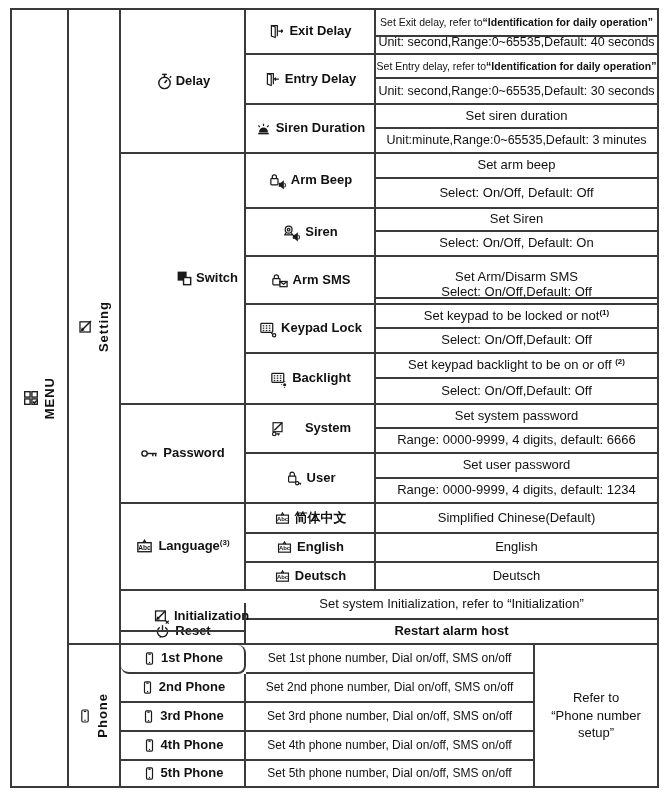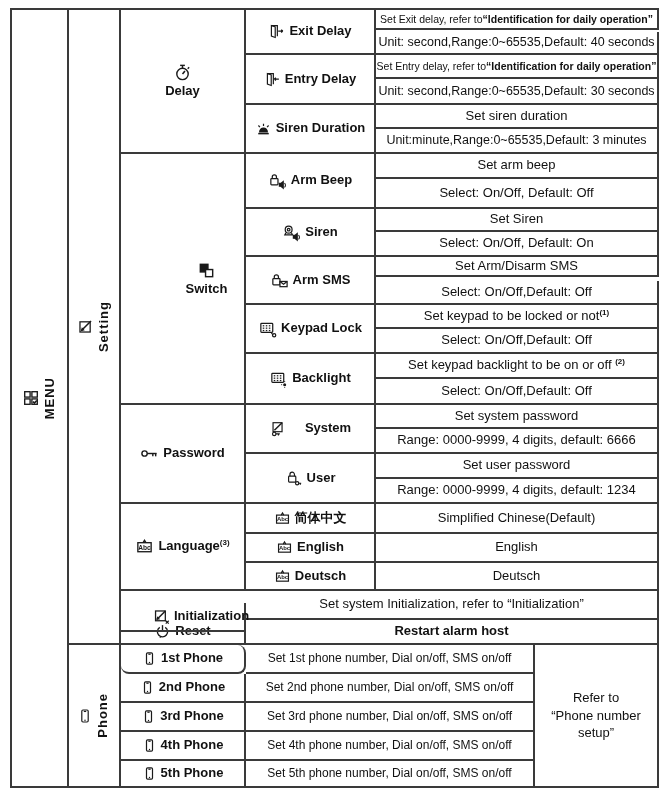--- a/index.html
+++ b/index.html
@@ -18,21 +18,21 @@
     border-right:2px solid #3a3a3a;border-bottom:2px solid #3a3a3a;
     display:flex;align-items:center;justify-content:center;
     text-align:center;line-height:1.15;background:transparent;
   }
   .lbl{font-weight:bold;font-size:13px;gap:4px;white-space:nowrap;}
   .desc{font-size:13px;}
   .small{font-size:10.5px;white-space:nowrap;}
   .pdesc{font-size:12px;white-space:nowrap;}
   .vcell{flex-direction:row;gap:3px;font-weight:bold;font-size:13px;}
   .vtext{writing-mode:vertical-rl;transform:rotate(180deg);letter-spacing:1px;}
-  .col{flex-direction:column;gap:2px;}
+  .col{flex-direction:row;gap:2px;}
   .ic{display:inline-flex;align-items:center;justify-content:center;flex:0 0 auto;}
   .ic svg{display:block;}
   sup{font-size:8px;font-weight:bold;vertical-align:super;line-height:0;}
   b{font-weight:bold;}
   .overfl{justify-content:flex-start;padding-left:32px;overflow:visible;z-index:2;margin-top:12px;}
   .refer{font-size:13px;line-height:1.35;}
 </style>
 </head>
 <body>
 
@@ -308,42 +308,42 @@
     <span class="ic">
       <svg width="17" height="17" viewBox="0 0 20 20" fill="none" stroke="#1a1a1a" stroke-width="1.4">
         <path d="M8.5 6 L10 3.5 L11.5 6"></path>
           <rect x="3" y="6" width="14" height="9.5"></rect>
         <text x="10" y="13.2" font-size="7" font-weight="bold" text-anchor="middle" fill="#1a1a1a" stroke="none">Abc</text>
       </svg>
     </span>
     <span>Deutsch</span>
   </div>
 
-  <div class="cell desc small" style="left:364px;top:0;width:283px;height:20px;">
+  <div class="cell desc small" style="left:364px;top:0;width:283px;height:27px;">
     <span>Set Exit delay, refer to </span>
       <b>“Identification for daily operation”</b>
   </div>
   <div class="cell desc" style="left:364px;top:22px;width:283px;height:23px;font-size:12.5px;">Unit: second,Range:0~65535,Default: 40 seconds</div>
 
   <div class="cell desc small" style="left:364px;top:45px;width:283px;height:24px;">
     <span>Set Entry delay,  refer to </span>
       <b>“Identification for daily operation”</b>
   </div>
   <div class="cell desc" style="left:364px;top:69px;width:283px;height:26px;font-size:12.5px;">Unit: second,Range:0~65535,Default: 30 seconds</div>
 
   <div class="cell desc" style="left:364px;top:95px;width:283px;height:24px;">Set siren duration</div>
   <div class="cell desc" style="left:364px;top:119px;width:283px;height:25px;font-size:12.5px;">Unit:minute,Range:0~65535,Default: 3 minutes</div>
 
   <div class="cell desc" style="left:364px;top:144px;width:283px;height:25px;">Set arm beep</div>
   <div class="cell desc" style="left:364px;top:169px;width:283px;height:30px;">Select: On/Off, Default: Off</div>
 
   <div class="cell desc" style="left:364px;top:199px;width:283px;height:23px;">Set Siren</div>
   <div class="cell desc" style="left:364px;top:222px;width:283px;height:25px;">Select: On/Off, Default: On</div>
 
-  <div class="cell desc" style="left:364px;top:247px;width:283px;height:20px;">Set Arm/Disarm SMS</div>
+  <div class="cell desc" style="left:364px;top:247px;width:283px;height:42px;">Set Arm/Disarm SMS</div>
   <div class="cell desc" style="left:364px;top:271px;width:283px;height:24px;">Select: On/Off,Default: Off</div>
 
   <div class="cell desc" style="left:364px;top:295px;width:283px;height:24px;">
     <span><span>Set keypad to be locked or not</span><sup>(1)</sup></span>
   </div>
   <div class="cell desc" style="left:364px;top:319px;width:283px;height:25px;">Select: On/Off,Default: Off</div>
 
   <div class="cell desc" style="left:364px;top:344px;width:283px;height:25px;">
     <span><span>Set keypad backlight to be on or off </span><sup>(2)</sup></span>
   </div>

